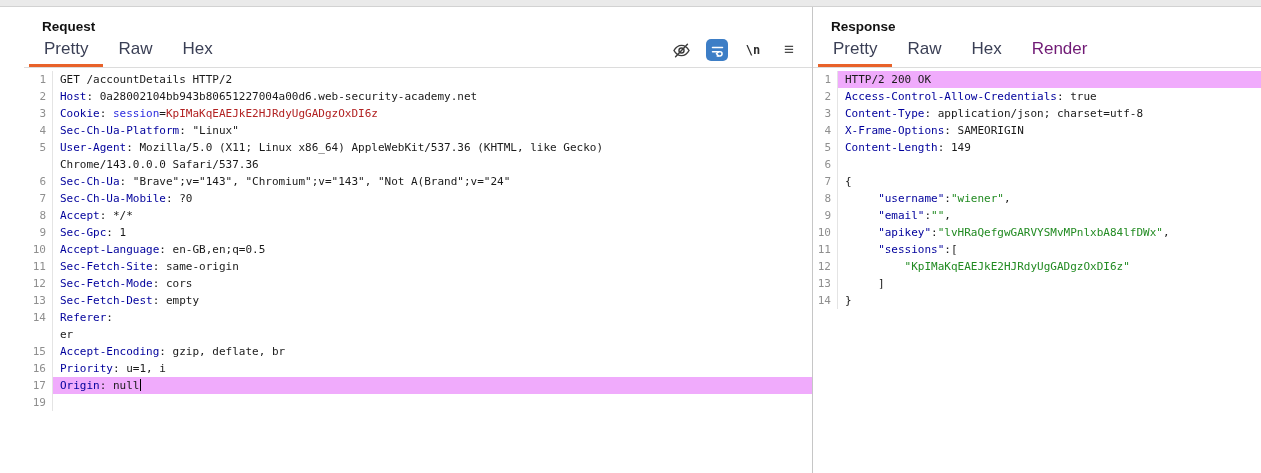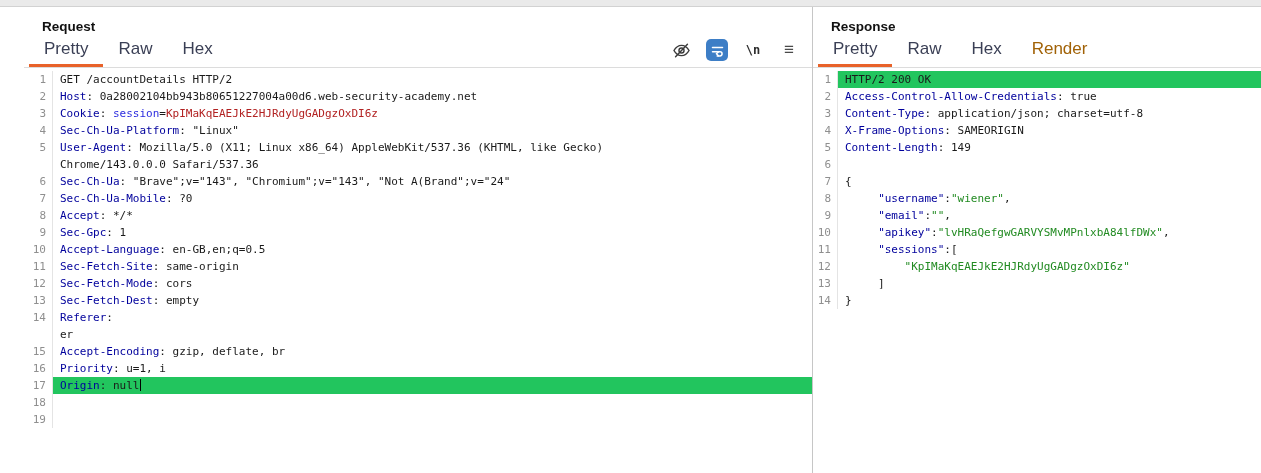--- a/index.html
+++ b/index.html
@@ -11,41 +11,41 @@
   .panel.request { width: 788px; flex: none; }
   .panel.response { flex: 1; }
   .vdivider { width: 1px; background: #c6c6c6; flex: none; }
 
   .panel-title { font-size: 13.5px; font-weight: bold; color: #111;
                  margin: 12px 0 4px 18px; }
   .tabbar { display: flex; align-items: flex-end; border-bottom: 1px solid #dcdcdc;
             height: 30px; padding-left: 5px; }
   .tab { font-size: 17px; color: #3a3f55; padding: 6px 15px 8px; cursor: pointer; }
   .tab.active { box-shadow: inset 0 -3px 0 #e8622a; }
-  .tab.disabled { color: #a16207; }
+  .tab.disabled { color: #701a75; }
 
   .iconbar { margin-left: auto; margin-right: 12px; display: flex; gap: 14px;
              align-items: center; padding-bottom: 6px; }
   .iconbtn { background: none; border: none; cursor: pointer; display: flex;
              align-items: center; justify-content: center; width: 22px; height: 22px;
              padding: 0; }
   .iconbtn.blue { background: #3d7ec6; border-radius: 5px; }
   .iconbtn .txticon { font-size: 12px; color: #2e2e2e; font-weight: bold;
                       font-family: "DejaVu Sans Mono", monospace; }
   .iconbtn .menu { font-size: 17px; color: #4a4a4a; }
 
   .code { font-family: "DejaVu Sans Mono", monospace; font-size: 11px;
           line-height: 17px; padding-top: 3px; overflow: hidden; flex: 1; }
   .row { display: flex; height: 17px; }
   .gutter { flex: none; text-align: right; padding-right: 6px; color: #8f8f8f;
             border-right: 1px solid #e4e4e4; }
   .request .gutter { width: 29px; }
   .response .gutter { width: 25px; }
   .text { flex: 1; padding-left: 7px; white-space: pre; color: #1a1a1a; }
-  .row.hl .text { background: #22c55e; }
+  .row.hl .text { background: #f0abfc; }
   .c-p { color: #1a1a1a; }
   .c-n { color: #00009c; }
   .c-b { color: #2b2bdf; }
   .c-r { color: #b22222; }
   .c-g { color: #228b22; }
   .caret { display: inline-block; width: 0; height: 12px; border-left: 1.5px solid #000;
            vertical-align: -2px; }
   svg { display: block; }
 </style>
 </head>
@@ -161,24 +161,20 @@
         </div>
         <div class="row">
           <span class="gutter">16</span>
           <span class="text"><span class="c-n">Priority</span><span class="c-p">: u=1, i</span></span>
         </div>
         <div class="row hl">
           <span class="gutter">17</span>
           <span class="text"><span class="c-n">Origin</span><span class="c-p">: null</span><span class="caret"></span></span>
         </div>
         <div class="row">
-          <span class="gutter">18</span>
-          <span class="text"></span>
-        </div>
-        <div class="row">
           <span class="gutter">19</span>
           <span class="text"></span>
         </div>
       </div>
   </div>
 
   <div class="vdivider"></div>
 
   <div class="panel response">
     <div class="panel-title">Response</div>

